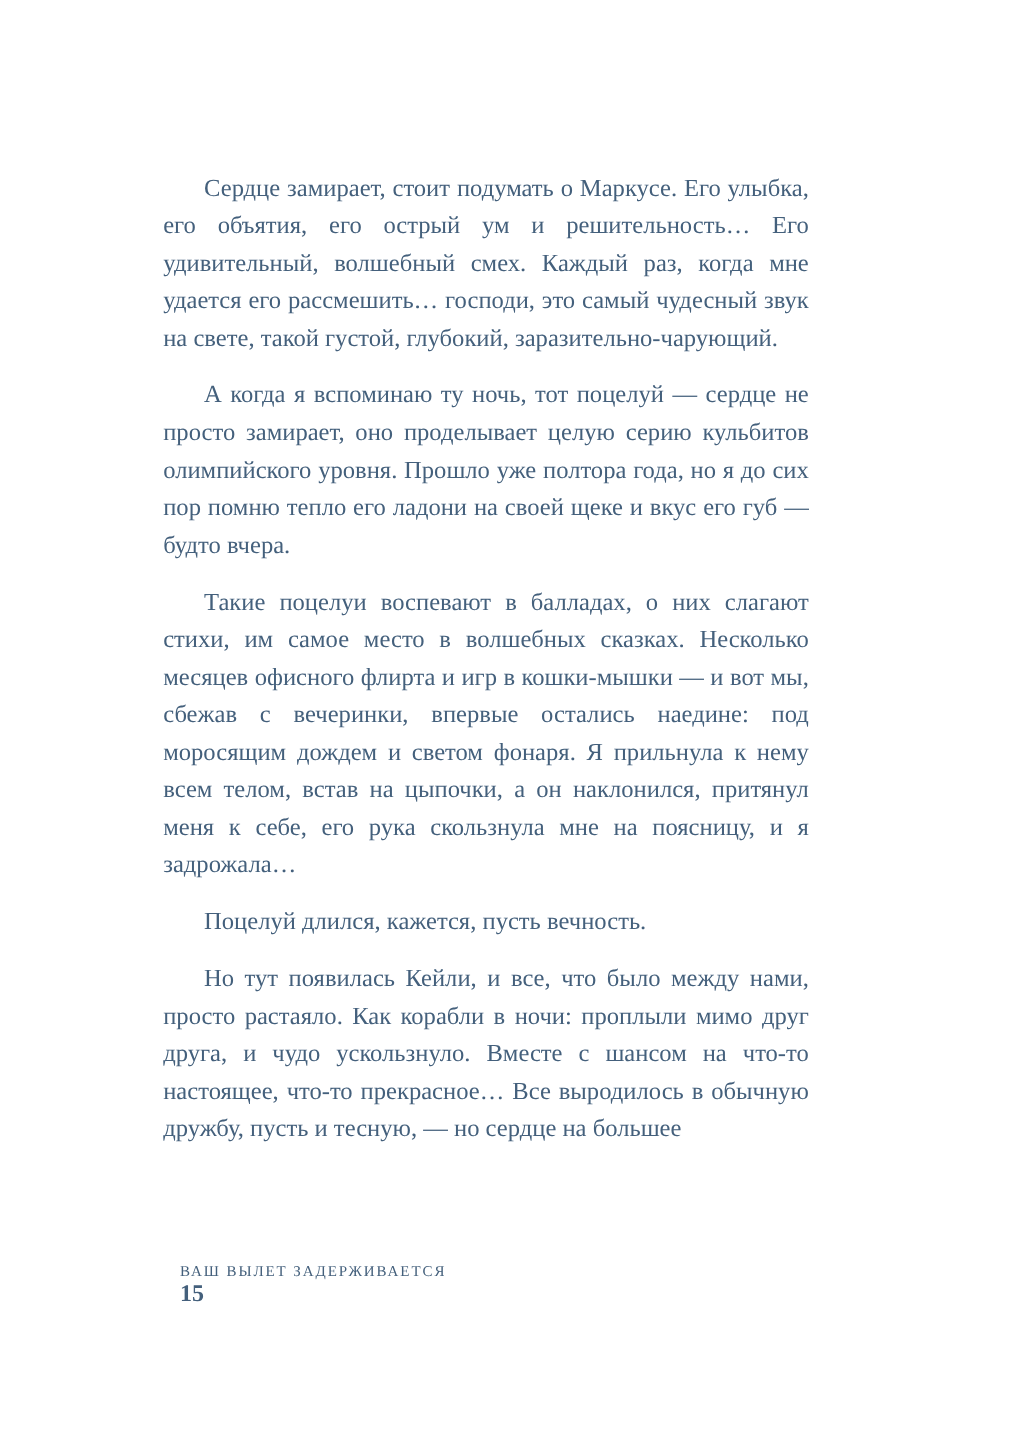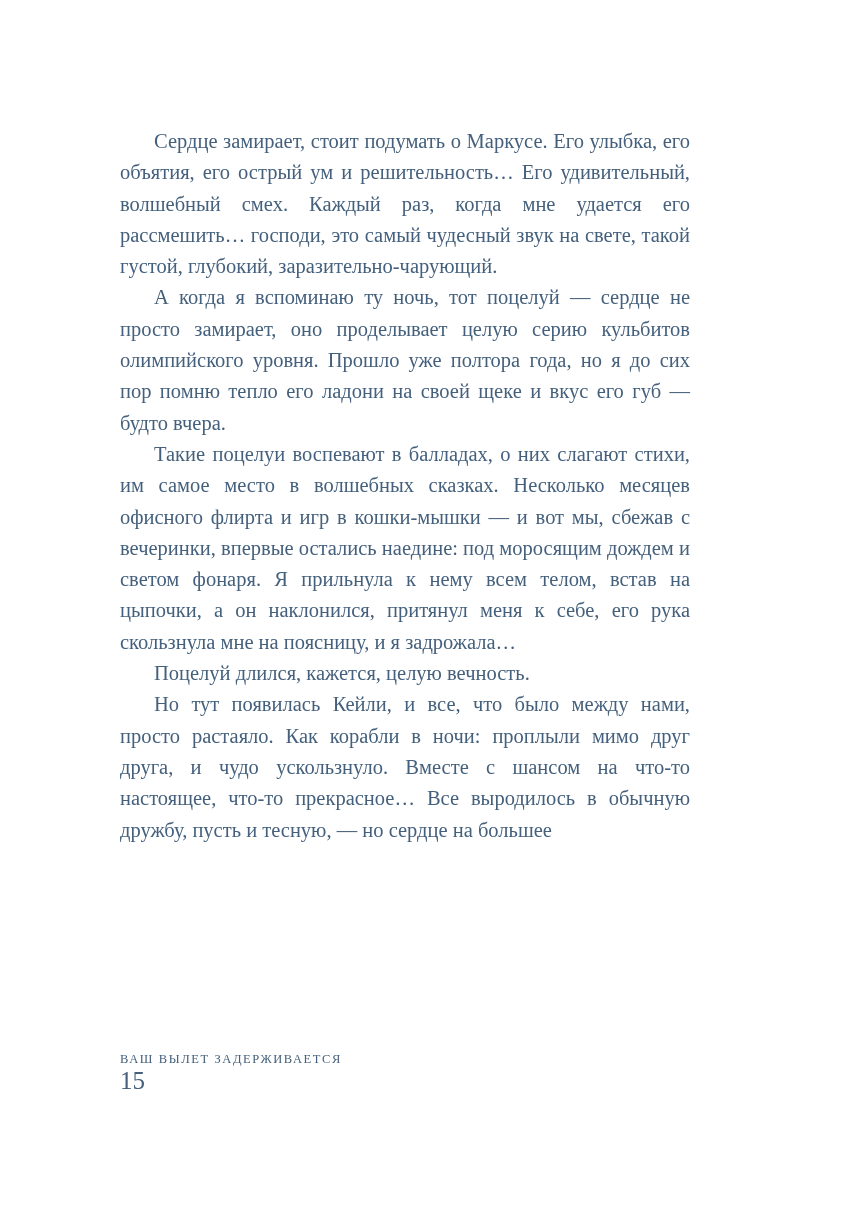--- a/index.html
+++ b/index.html
@@ -19,21 +19,21 @@
     position: absolute;
     left: 120px;
     top: 126px;
     width: 570px;
     color: #44607c;
     font-size: 20.5px;
     line-height: 31.3px;
     text-align: justify;
   }
   .body-text p {
-    margin: 0;
+    margin: 16px;
     padding: 0;
     text-indent: 34px;
     hyphens: auto;
     -webkit-hyphens: auto;
   }
   .page-footer {
     position: absolute;
     left: 120px;
     top: 1052px;
     width: 570px;
@@ -43,34 +43,35 @@
     color: #44607c;
     flex-direction: column;
   }
   .running-title {
     font-size: 12.5px;
     letter-spacing: 1.6px;
     text-transform: uppercase;
     font-weight: normal;
   }
   .page-number {
-    font-size: 25px;
-    font-weight: normal;
+    font-size: 20px;
+    font-weight: bold;
+    margin-left: 30px;
   }
 </style>
 </head>
 <body>
 
 <div class="book-page">
 
   <div class="body-text">
     <p>Сердце замирает, стоит подумать о Маркусе. Его улыбка, его объятия, его острый ум и решительность… Его удивительный, волшебный смех. Каждый раз, когда мне удается его рассмешить… господи, это самый чудесный звук на свете, такой густой, глубокий, заразительно-чарующий.</p>
     <p>А когда я вспоминаю ту ночь, тот поцелуй — сердце не просто замирает, оно проделывает целую серию кульбитов олимпийского уровня. Прошло уже полтора года, но я до сих пор помню тепло его ладони на своей щеке и вкус его губ — будто вчера.</p>
     <p>Такие поцелуи воспевают в балладах, о них слагают стихи, им самое место в волшебных сказках. Несколько месяцев офисного флирта и игр в кошки-мышки — и вот мы, сбежав с вечеринки, впервые остались наедине: под моросящим дождем и светом фонаря. Я прильнула к нему всем телом, встав на цыпочки, а он наклонился, притянул меня к себе, его рука скользнула мне на поясницу, и я задрожала…</p>
-    <p>Поцелуй длился, кажется, целую вечность.</p>
+    <p>Поцелуй длился, кажется, пусть вечность.</p>
     <p>Но тут появилась Кейли, и все, что было между нами, просто растаяло. Как корабли в ночи: проплыли мимо друг друга, и чудо ускользнуло. Вместе с шансом на что-то настоящее, что-то прекрасное… Все выродилось в обычную дружбу, пусть и тесную, — но сердце на большее</p>
   </div>
 
   <div class="page-footer">
     <span class="running-title">Ваш вылет задерживается</span>
     <span class="page-number">15</span>
   </div>
 
 </div>
 

